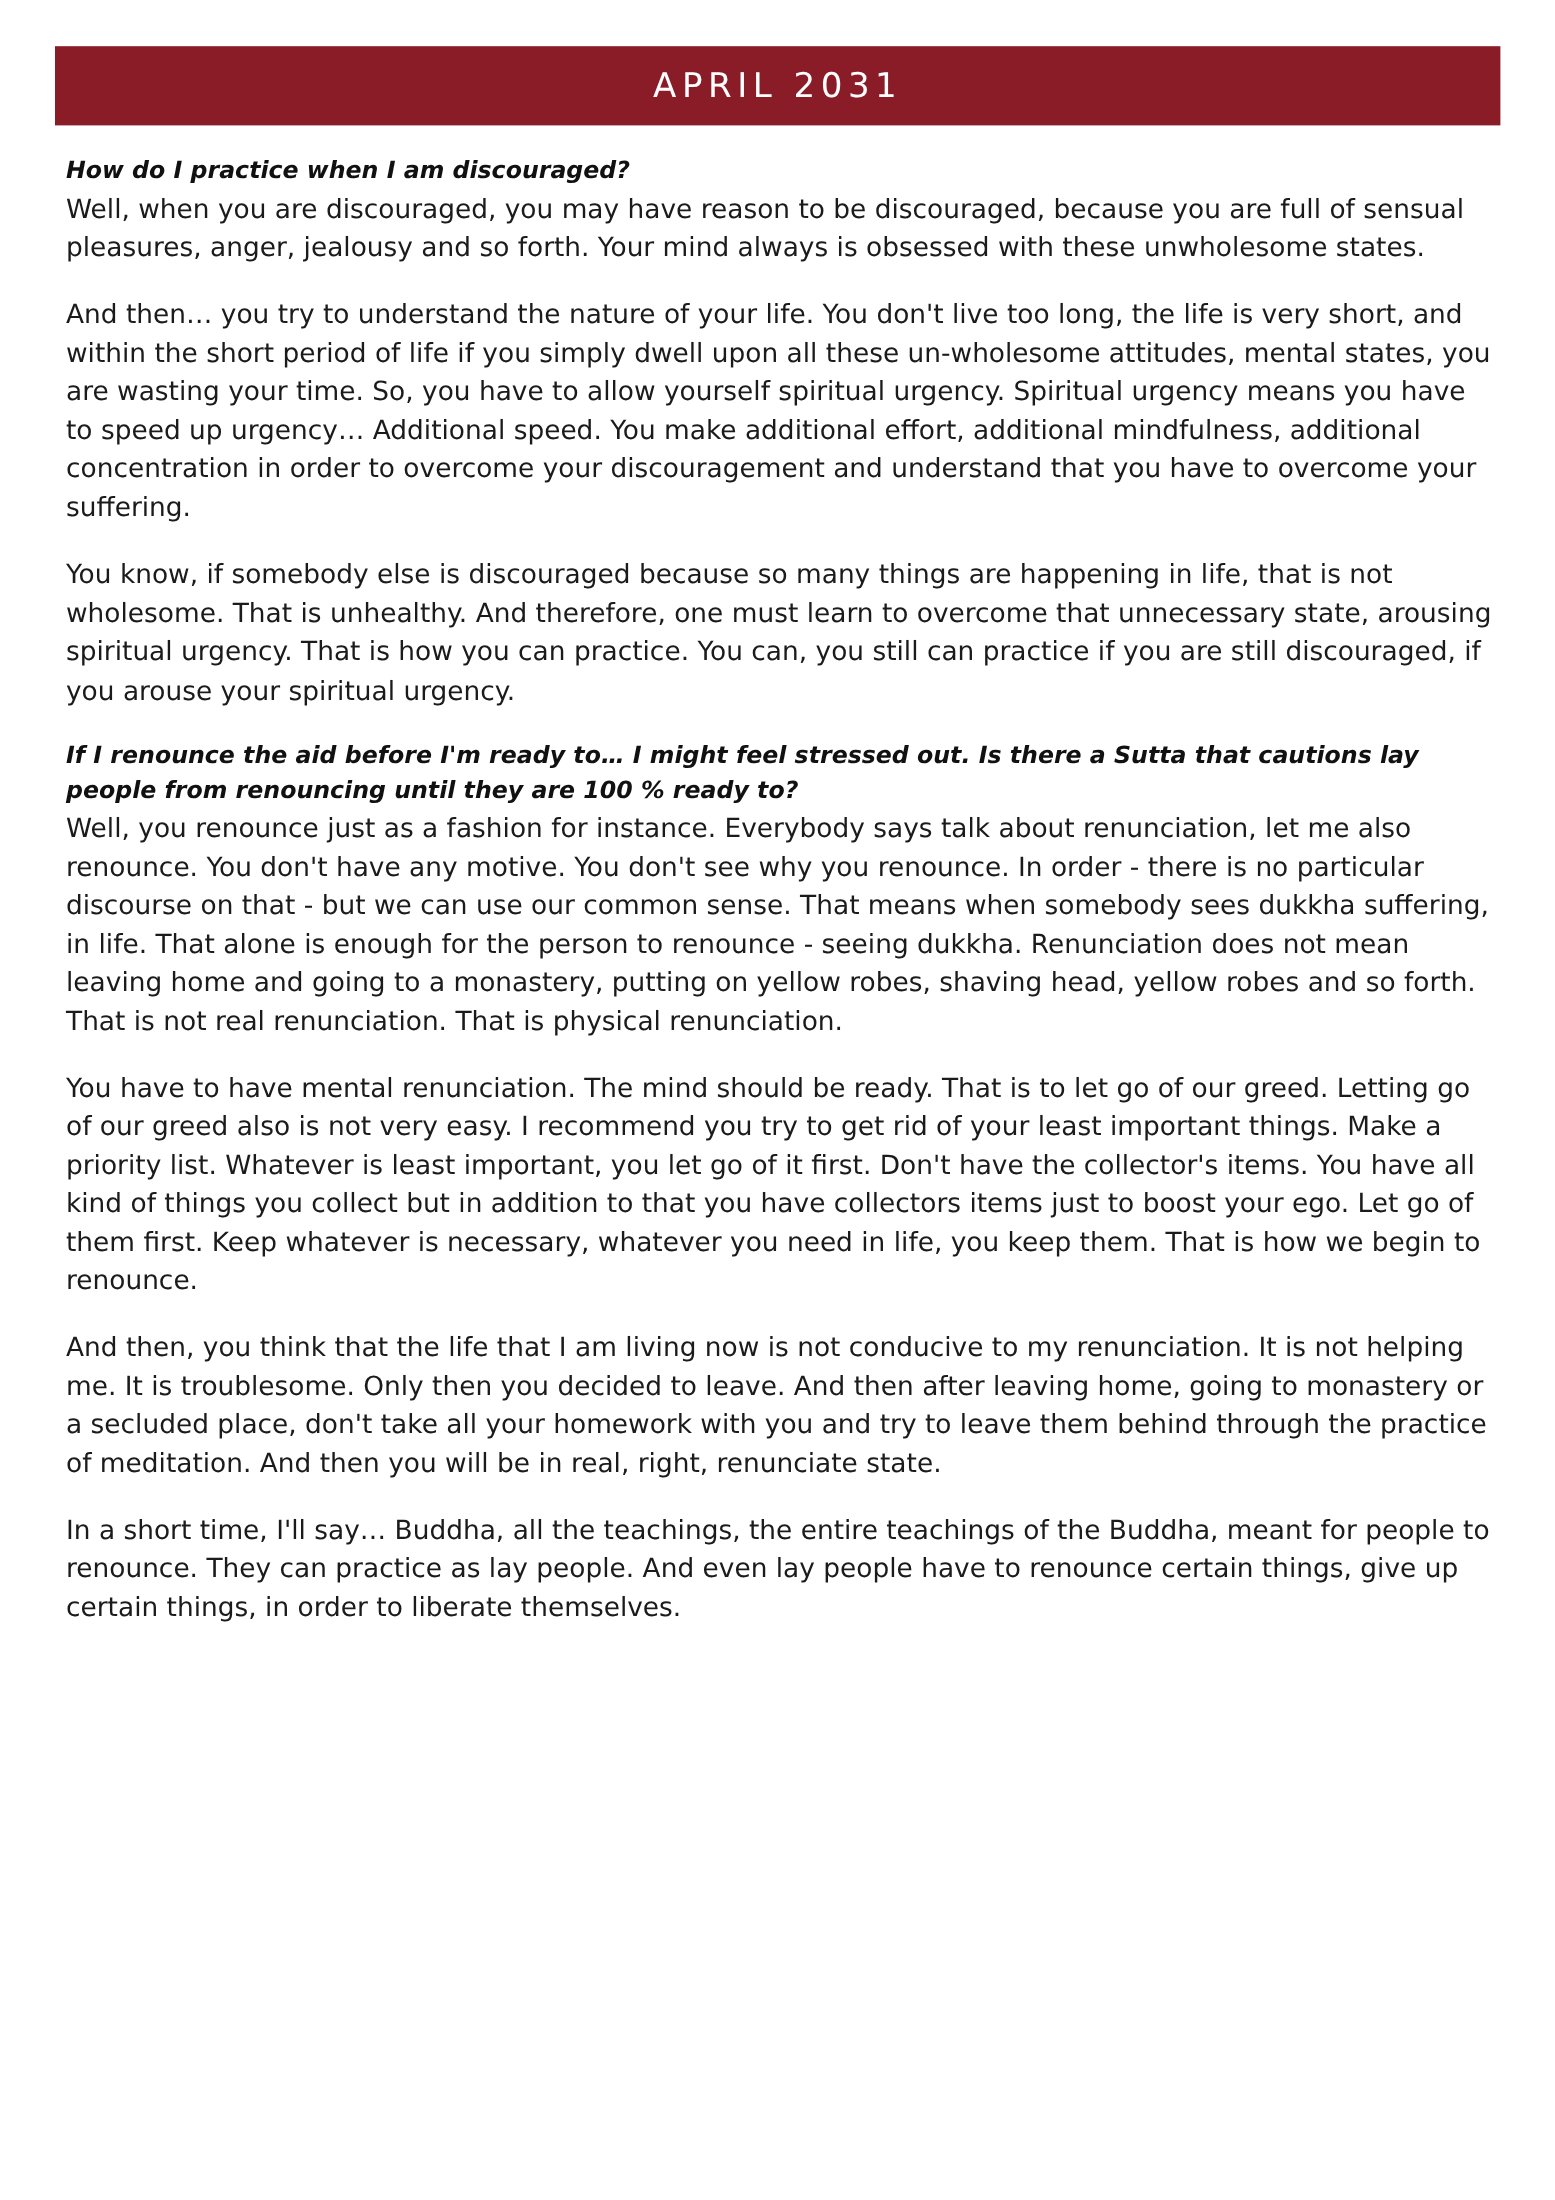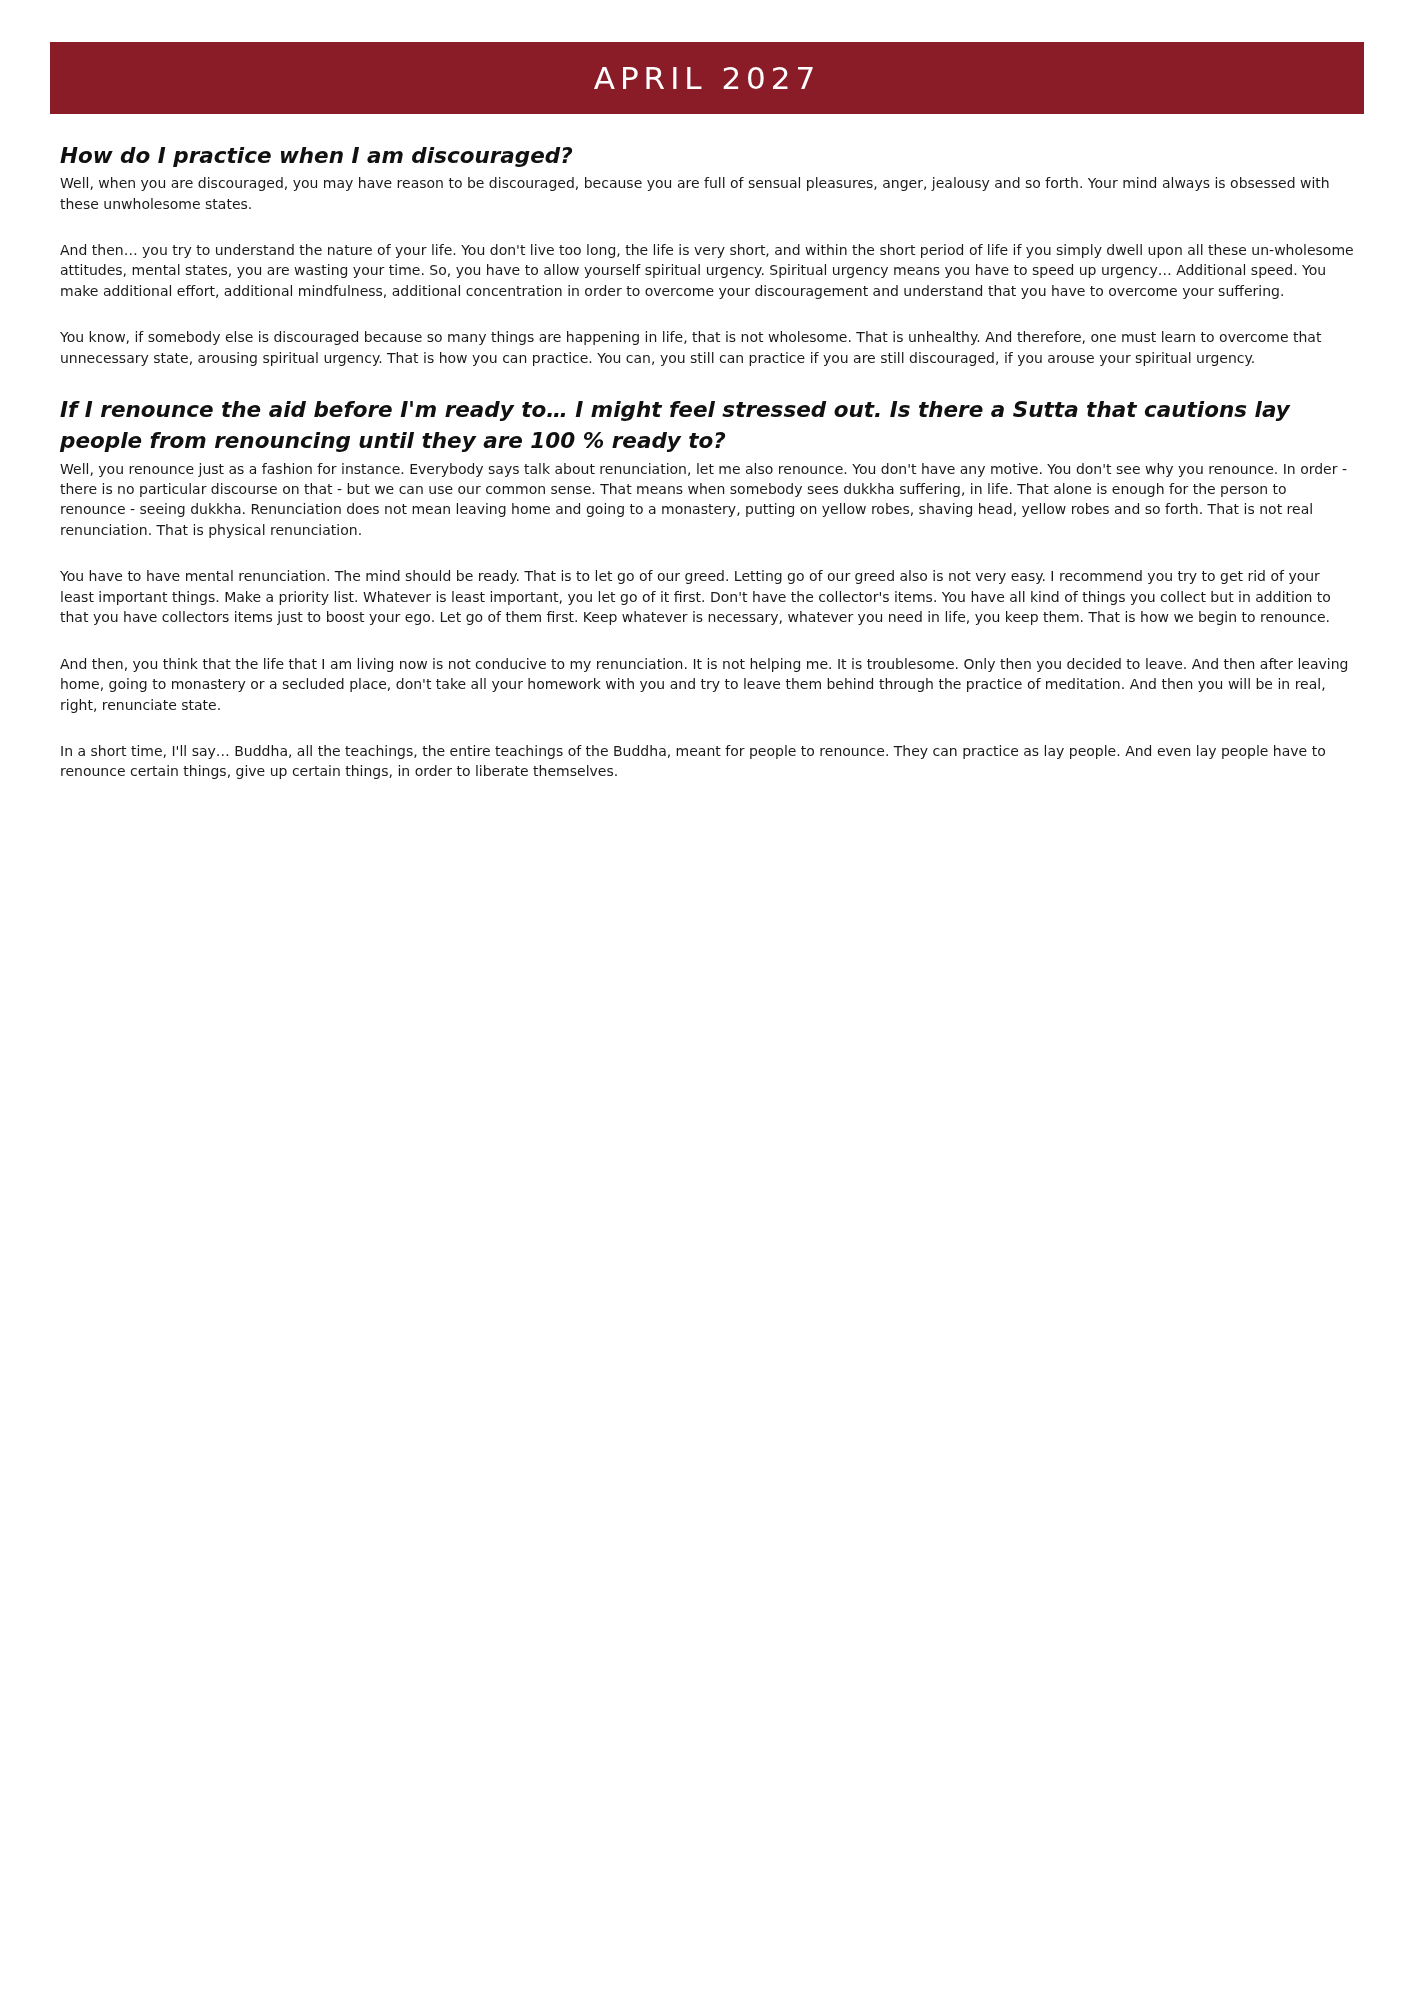--- a/index.html
+++ b/index.html
@@ -42,37 +42,37 @@
   }
   .q {
     font-weight: bold;
     font-style: italic;
     font-size: 21.5px;
     line-height: 1.45;
     margin: 0 0 2px 0;
     color: #111111;
   }
   .p {
-    font-size: 14px;
+    font-size: 24px;
     line-height: 1.46;
     margin: 0 0 26px 0;
     color: #1b1b1b;
     text-align: left;
   }
   .block {
     margin-bottom: 0;
   }
 </style>
 </head>
 <body>
 
 <div class="page">
 
   <div class="header-bar">
-    <div class="header-title">APRIL 2027</div>
+    <div class="header-title">APRIL 2031</div>
   </div>
 
   <div class="content">
 
     <div class="block">
       <p class="q">How do I practice when I am discouraged?</p>
       <p class="p">Well, when you are discouraged, you may have reason to be discouraged, because you are full of sensual pleasures, anger, jealousy and so forth. Your mind always is obsessed with these unwholesome states.</p>
       <p class="p">And then… you try to understand the nature of your life. You don't live too long, the life is very short, and within the short period of life if you simply dwell upon all these un-wholesome attitudes, mental states, you are wasting your time. So, you have to allow yourself spiritual urgency. Spiritual urgency means you have to speed up urgency… Additional speed. You make additional effort, additional mindfulness, additional concentration in order to overcome your discouragement and understand that you have to overcome your suffering.</p>
       <p class="p">You know, if somebody else is discouraged because so many things are happening in life, that is not wholesome. That is unhealthy. And therefore, one must learn to overcome that unnecessary state, arousing spiritual urgency. That is how you can practice. You can, you still can practice if you are still discouraged, if you arouse your spiritual urgency.</p>
     </div>

